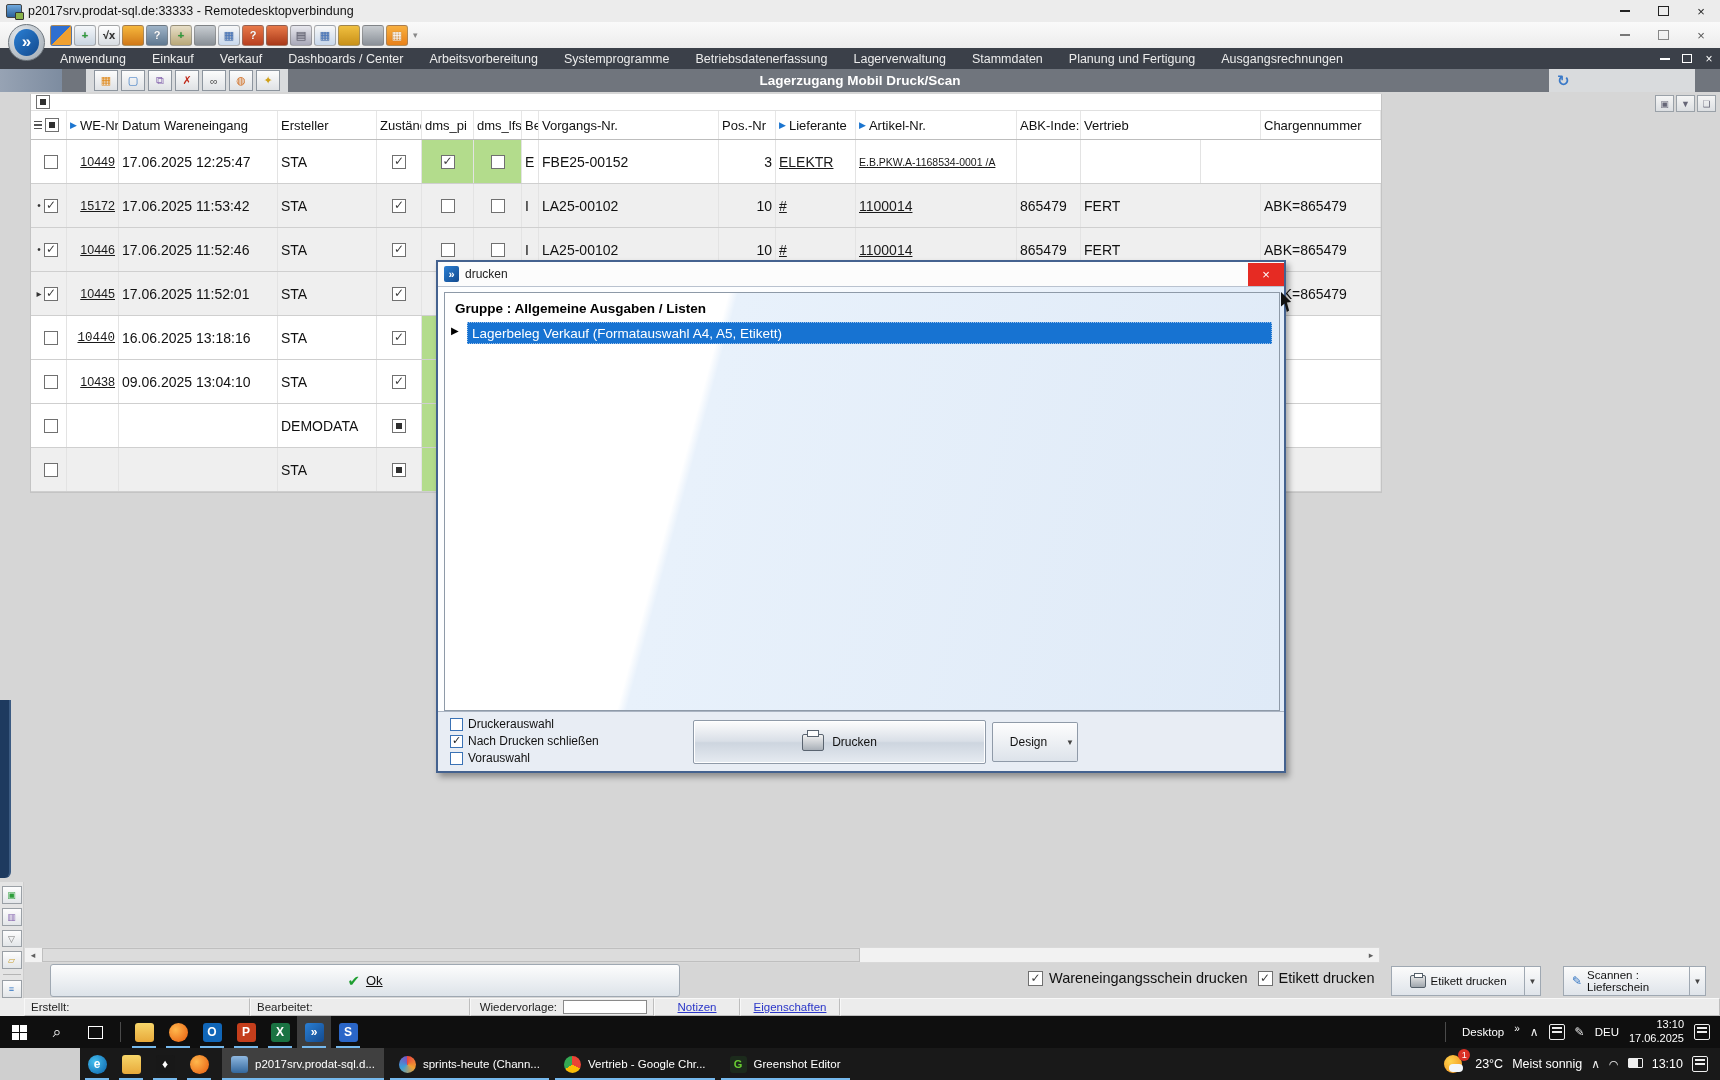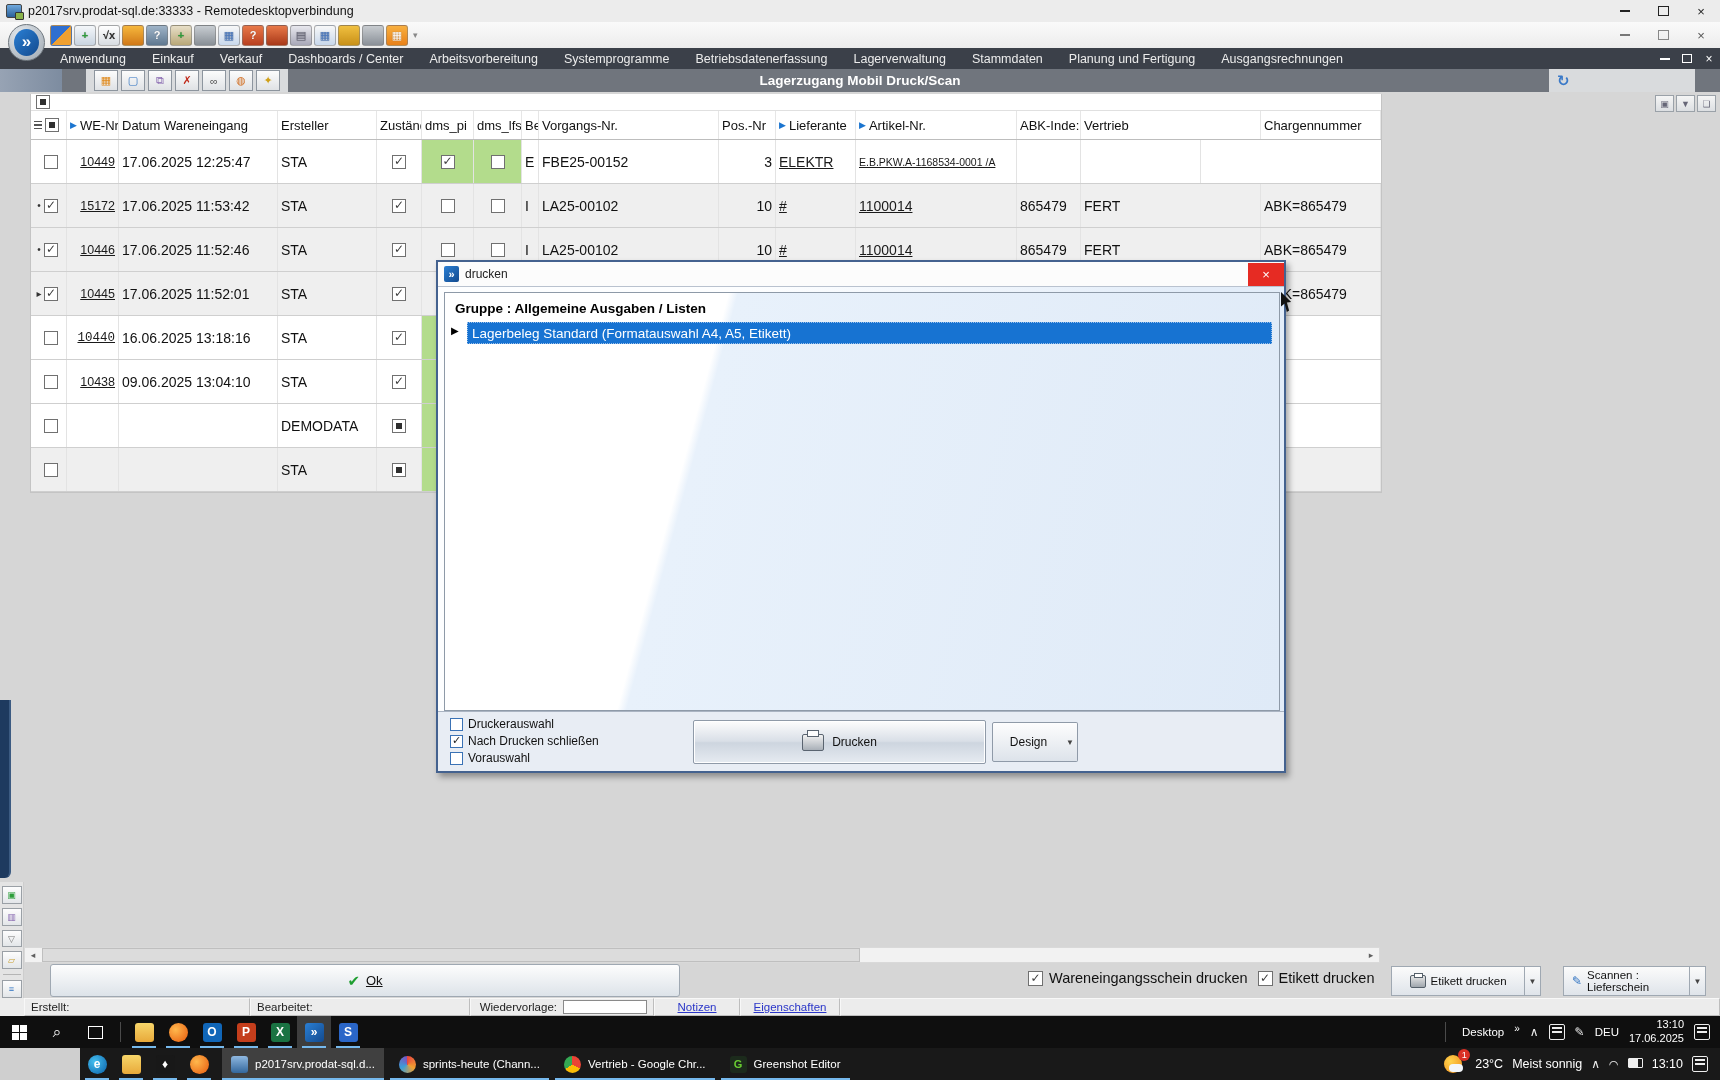--- a/index.html
+++ b/index.html
@@ -607,21 +607,21 @@
     <div id="dialog-titlebar">
       <span id="dialog-title-icon">»</span>
       <span id="dialog-title">drucken</span>
       <span id="dialog-close">×</span>
     </div>
     <div id="dialog-list">
       <div id="dialog-group">Gruppe : Allgemeine Ausgaben / Listen</div>
       <div style="position:relative">
         <span style="position:absolute;left:6px;top:3px;font-size:10px;color:#000">▶</span>
         <div id="dialog-selrow">
-          <span>Lagerbeleg Standard (Formatauswahl A4, A5, Etikett)</span>
+          <span>Lagerbeleg Verkauf (Formatauswahl A4, A5, Etikett)</span>
         </div>
       </div>
     </div>
     <div id="dialog-footer">
       <div id="dlg-cbs">
           <div class="dlg-cb-row" style="left: 12px; top: 5px;">
             <span class="dlg-cb"></span>
             <span>Druckerauswahl</span>
           </div>
           <div class="dlg-cb-row" style="left: 12px; top: 22px;">

